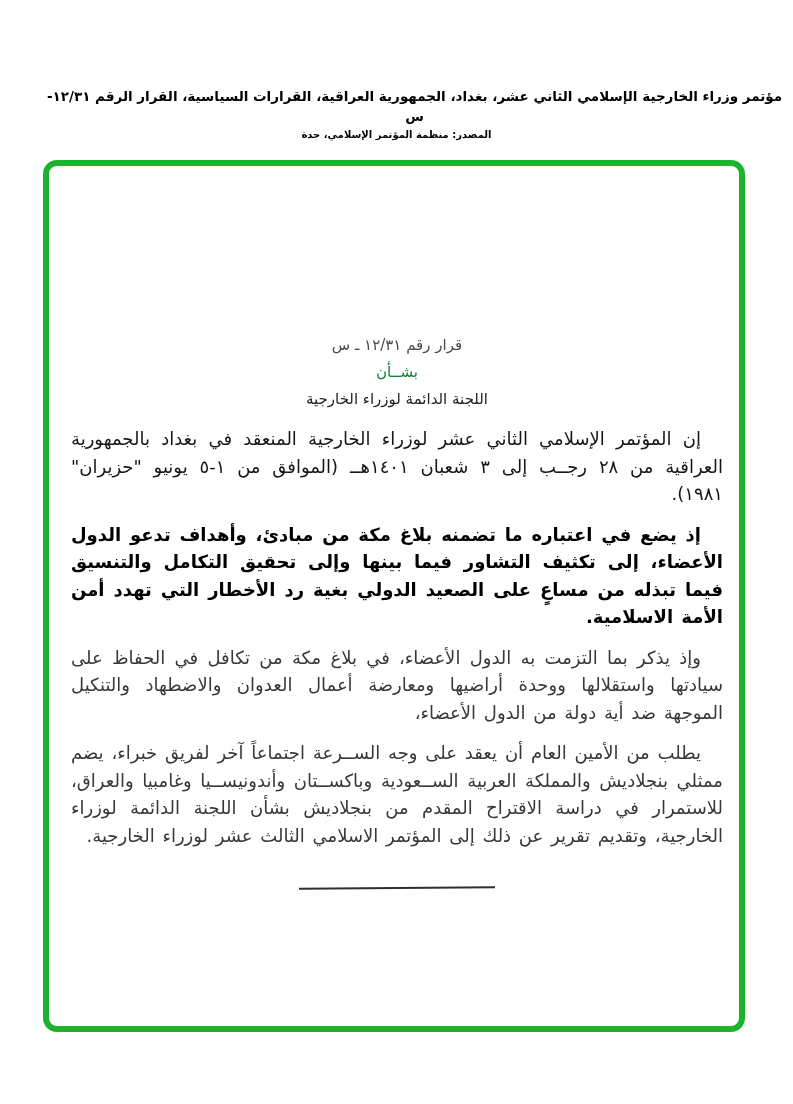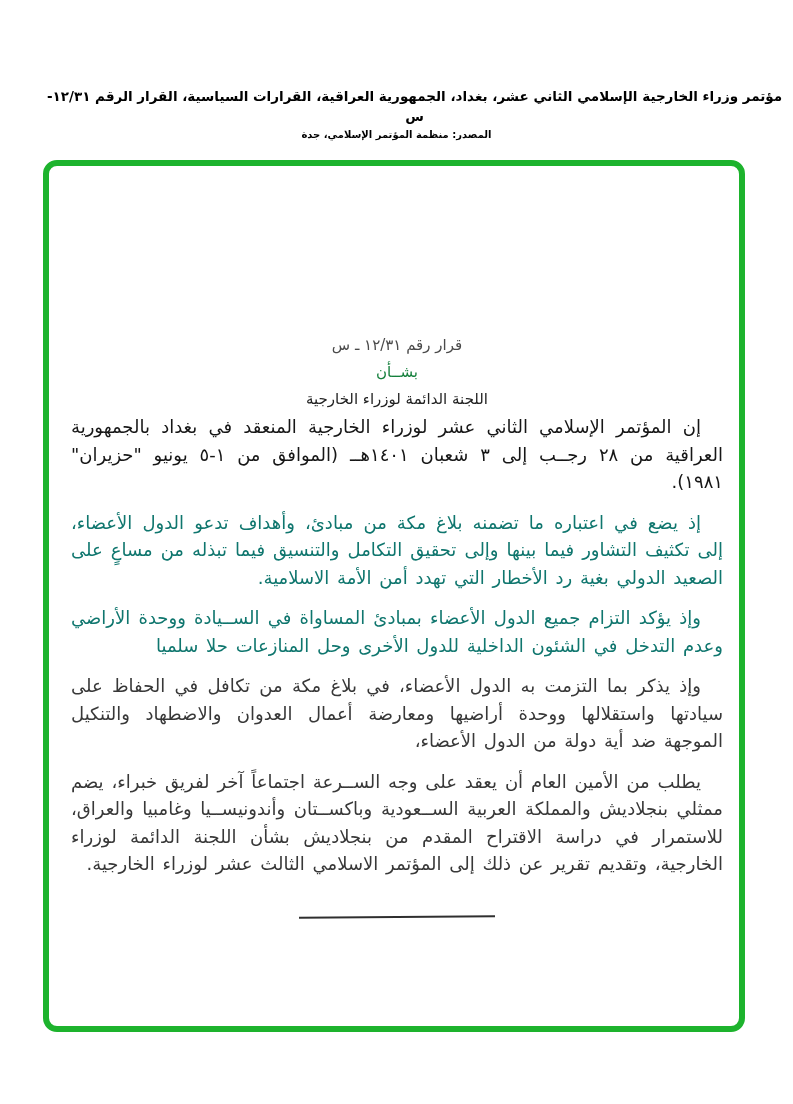--- a/index.html
+++ b/index.html
@@ -46,20 +46,21 @@
   
   .doc{
     direction:rtl;
     padding:166px 16px 0 22px;
     color:var(--ink,#2d2d2d);
   }
   .title-block{
     text-align:center;
     font-size:15px;
     line-height:27px;
+    margin-bottom:12px;
   }
   .title-number{
     color:#4a4a4a;
     filter:blur(0.35px);
     letter-spacing:1px;
   }
   .title-subject-label{
     color:#15803d;
     filter:blur(0.25px);
     letter-spacing:2px;
@@ -71,21 +72,21 @@
   .doc p{
     font-size:18px;
     line-height:27.5px;
     text-align:justify;
     text-align-last:right;
     text-indent:22px;
     margin-bottom:13px;
     word-spacing:2px;
   }
   .crisp{ color:#161616; }
-  .faded{ color:#0f766e; filter:blur(0.45px); }
+  .faded{ color:#000000; filter:blur(0.45px);font-weight:bold; }
   .mid{   color:#383838; filter:blur(0.3px); }
   .signature-line{
     width:196px;
     border-top:2px solid #2f2f2f;
     margin:38px auto 0 auto;
     transform:rotate(-0.5deg);
   }
 </style>
 </head>
 <body>
@@ -101,21 +102,20 @@
     <div class="title-block">
       <div class="title-number">قرار رقم ١٢/٣١ ـ س</div>
       <div class="title-subject-label">بشــأن</div>
       <div class="title-subject">اللجنة الدائمة لوزراء الخارجية</div>
     </div>
 
     <p class="crisp">إن المؤتمر الإسلامي الثاني عشر لوزراء الخارجية المنعقد في بغداد بالجمهورية العراقية من ٢٨ رجــب إلى ٣ شعبان ١٤٠١هــ (الموافق من ١-٥ يونيو "حزيران" ١٩٨١).</p>
 
     <p class="faded">إذ يضع في اعتباره ما تضمنه بلاغ مكة من مبادئ، وأهداف تدعو الدول الأعضاء، إلى تكثيف التشاور فيما بينها وإلى تحقيق التكامل والتنسيق فيما تبذله من مساعٍ على الصعيد الدولي بغية رد الأخطار التي تهدد أمن الأمة الاسلامية.</p>
 
-    <p class="faded">وإذ يؤكد التزام جميع الدول الأعضاء بمبادئ المساواة في الســيادة ووحدة الأراضي وعدم التدخل في الشئون الداخلية للدول الأخرى وحل المنازعات حلا سلميا</p>
 
     <p class="mid">وإذ يذكر بما التزمت به الدول الأعضاء، في بلاغ مكة من تكافل في الحفاظ على سيادتها واستقلالها ووحدة أراضيها ومعارضة أعمال العدوان والاضطهاد والتنكيل الموجهة ضد أية دولة من الدول الأعضاء،</p>
 
     <p class="mid">يطلب من الأمين العام أن يعقد على وجه الســرعة اجتماعاً آخر لفريق خبراء، يضم ممثلي بنجلاديش والمملكة العربية الســعودية وباكســتان وأندونيســيا وغامبيا والعراق، للاستمرار في دراسة الاقتراح المقدم من بنجلاديش بشأن اللجنة الدائمة لوزراء الخارجية، وتقديم تقرير عن ذلك إلى المؤتمر الاسلامي الثالث عشر لوزراء الخارجية.</p>
 
     <div class="signature-line"></div>
 
   </div>
 </div>
 

